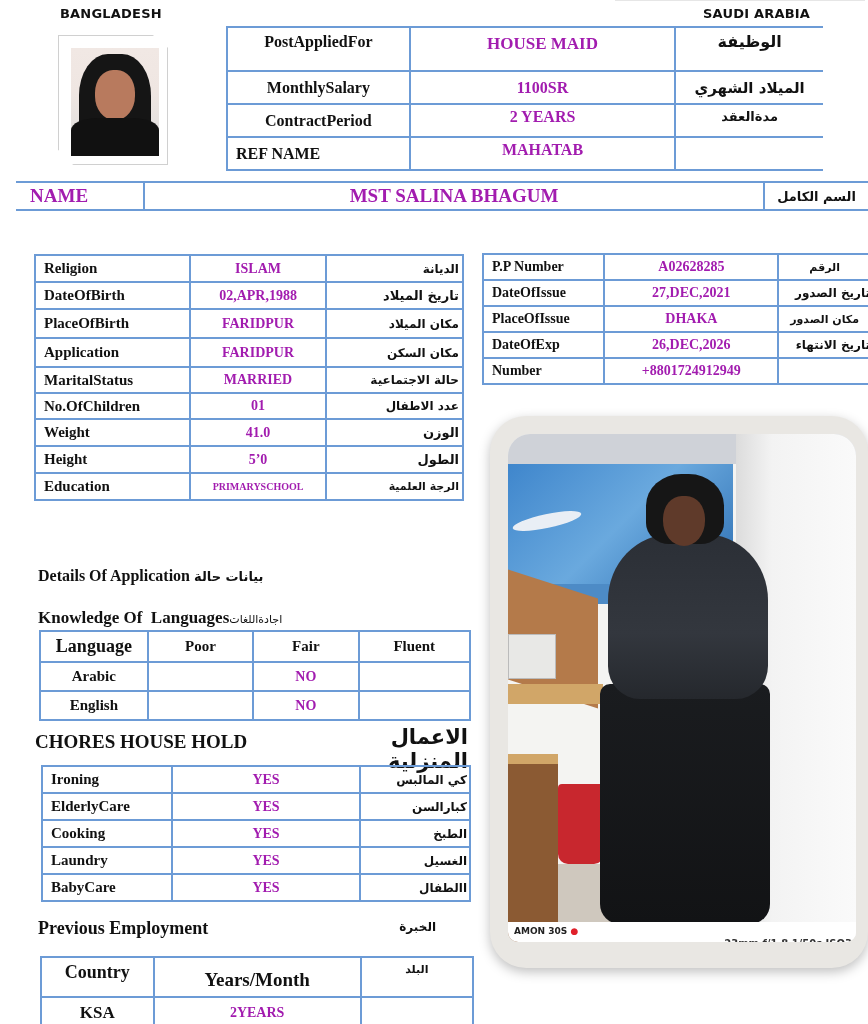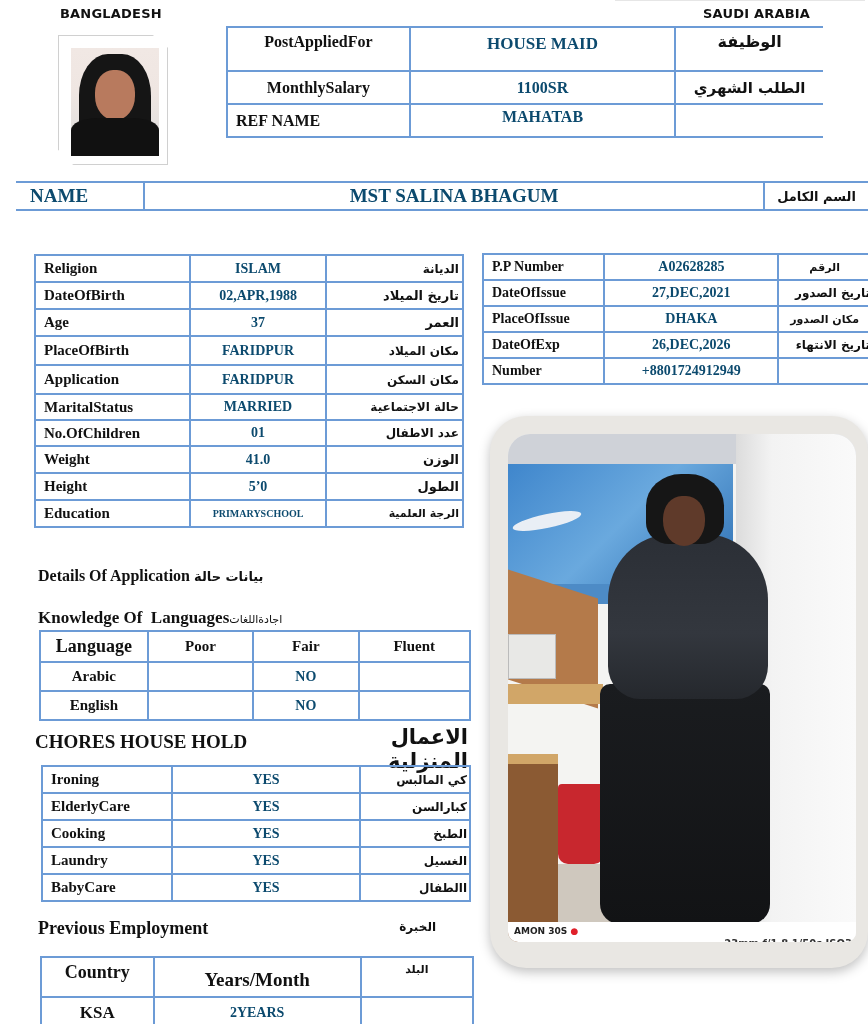--- a/index.html
+++ b/index.html
@@ -2,21 +2,21 @@
 <html><head>
 <meta charset="utf-8">
 <style>
   * { box-sizing: border-box; margin: 0; padding: 0; }
   html, body { width: 868px; height: 1024px; background: #ffffff; overflow: hidden; }
   body { position: relative; font-family: "Liberation Serif", serif; color: #111; }
   .abs { position: absolute; }
   .country-label { font-family: "DejaVu Sans", sans-serif; font-weight: bold; font-size: 13px; letter-spacing: 0.2px; color: #111; }
   table { border-collapse: collapse; position: absolute; }
   td { border: 2px solid #6c9bd6; font-weight: bold; font-family: "Liberation Serif", serif; vertical-align: middle; }
-  .red { color: #0c4a6e; }
+  .red { color: #a21caf; }
   .ar { font-family: "DejaVu Sans", sans-serif; font-weight: bold; direction: rtl; text-align: right; }
   .center { text-align: center; }
   .left { text-align: left; padding-left: 8px; }
   .heading { font-weight: bold; font-family: "Liberation Serif", serif; color: #111; }
 
   
   .photo-small {
     position: absolute; left: 58px; top: 35px; width: 110px; height: 130px;
     background: #fff;
     clip-path: polygon(12% 0, 86% 0, 100% 10%, 100% 100%, 14% 100%, 0 88%, 0 0);
@@ -80,21 +80,26 @@
 <table style="left:226px; top:26px; width:597px;">
   <tbody>
       <tr style="height:44px;">
     <td style="width:183px; border-left:2px solid #6c9bd6; font-size:16px; vertical-align:top; padding-top:5px;" class="center">PostAppliedFor</td>
     <td style="width:266px; font-size:17px; vertical-align:top; padding-top:6px;" class="center red">HOUSE MAID</td>
     <td style="width:148px; font-size:16px; border-right:none; vertical-align:top; padding-top:4px; text-align:center;" class="ar">الوظيفة</td>
   </tr>
   <tr style="height:33px;">
     <td style="font-size:16px;" class="center">MonthlySalary</td>
     <td style="font-size:16px;" class="center red">1100SR</td>
-    <td style="font-size:15px; border-right:none; text-align:center;" class="ar">الطلب الشهري</td>
+    <td style="font-size:15px; border-right:none; text-align:center;" class="ar">الميلاد الشهري</td>
+  </tr>
+  <tr style="height:33px;">
+    <td style="font-size:16px;" class="center">ContractPeriod</td>
+    <td style="font-size:16px; vertical-align:top; padding-top:3px;" class="center red">2 YEARS</td>
+    <td style="font-size:13px; border-right:none; vertical-align:top; padding-top:4px; text-align:center;" class="ar">مدةالعقد</td>
   </tr>
   <tr style="height:33px;">
     <td style="font-size:16px;" class="left">REF NAME</td>
     <td style="font-size:16px; vertical-align:top; padding-top:3px;" class="center red">MAHATAB</td>
     <td style="border-right:none;"></td>
   </tr>
 </tbody>
   </table>
 
 <table style="left:16px; top:181px; width:852px;">
@@ -111,25 +116,20 @@
   <tbody>
   <tr style="height:27px;">
     <td style="font-size:15px;" class="left">Religion</td>
     <td style="font-size:14px;" class="center red">ISLAM</td>
     <td style="font-size:12px; padding-right:3px;" class="ar">الديانة</td>
   </tr>
   <tr style="height:27px;">
     <td style="font-size:15px;" class="left">DateOfBirth</td>
     <td style="font-size:14px;" class="center red">02,APR,1988</td>
     <td style="font-size:13px; padding-right:3px;" class="ar">تاريخ الميلاد</td>
-  </tr>
-  <tr style="height:27px;">
-    <td style="font-size:15px;" class="left">Age</td>
-    <td style="font-size:14px;" class="center red">37</td>
-    <td style="font-size:13px; padding-right:3px;" class="ar">العمر</td>
   </tr>
   <tr style="height:29px;">
     <td style="font-size:15px;" class="left">PlaceOfBirth</td>
     <td style="font-size:14px;" class="center red">FARIDPUR</td>
     <td style="font-size:12px; padding-right:3px;" class="ar">مكان الميلاد</td>
   </tr>
   <tr style="height:29px;">
     <td style="font-size:15px;" class="left">Application</td>
     <td style="font-size:14px;" class="center red">FARIDPUR</td>
     <td style="font-size:12px; padding-right:3px;" class="ar">مكان السكن</td>

